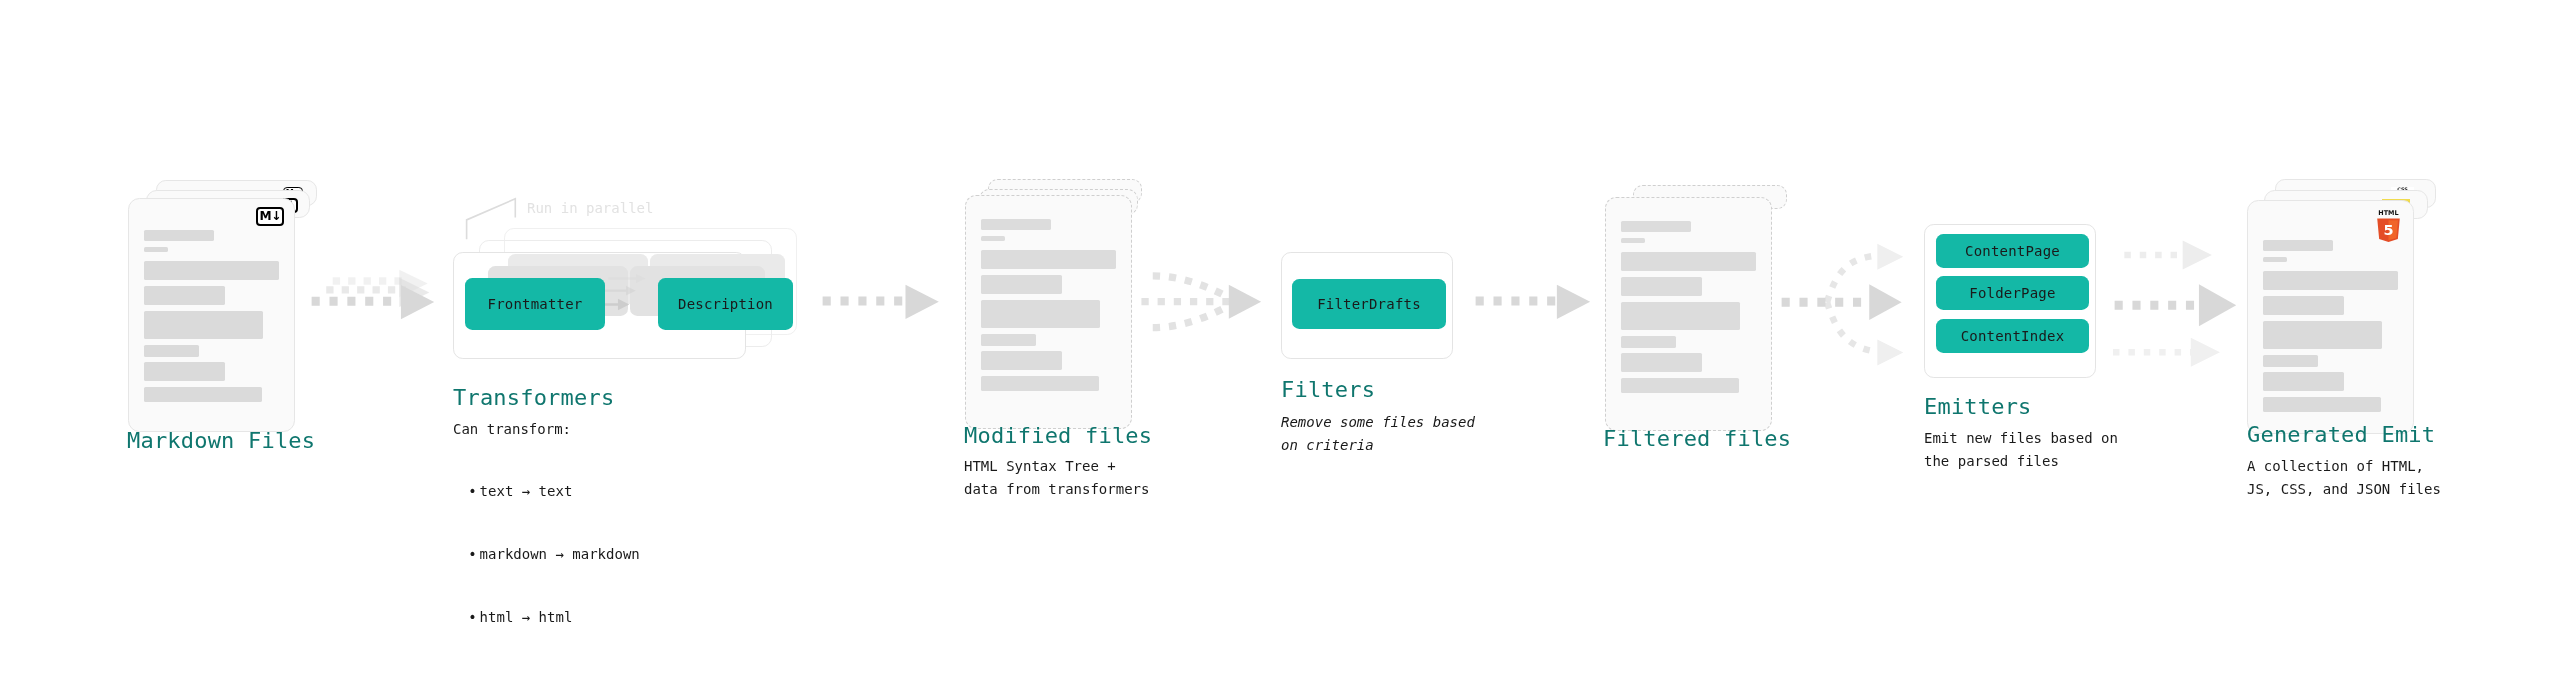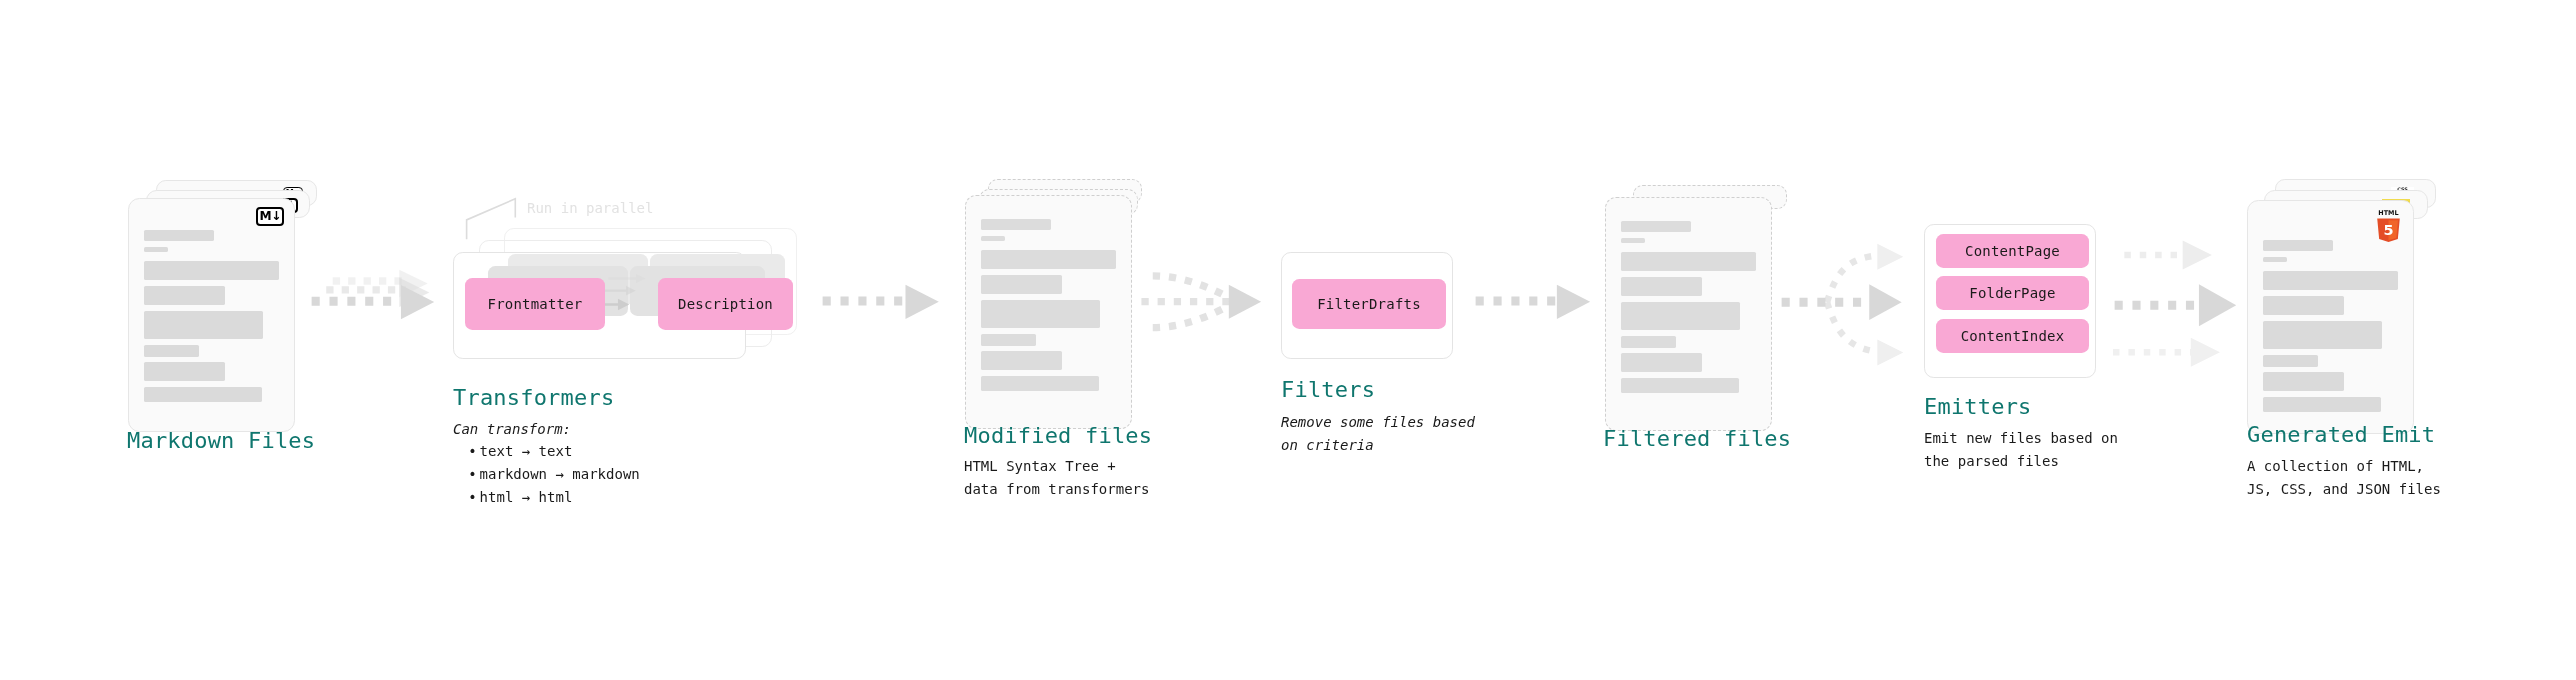--- a/index.html
+++ b/index.html
@@ -119,21 +119,21 @@
     border: 1.2px solid #e4e4e4;
     border-radius: 9.8px;
     background: transparent;
     box-sizing: border-box;
   }
   .groupbox.solidbg { background: #ffffff; }
 
   
   .pill {
     position: absolute;
-    background: #f9a8d4;
+    background: #14b8a6;
     border-radius: 7.3px;
     display: flex;
     align-items: center;
     justify-content: center;
     font-size: 14px;
     letter-spacing: 0.2px;
     color: #1a1a1a;
     box-sizing: border-box;
   }
   .pill.pale1 { background: #eaeaea; color: transparent; }
@@ -160,21 +160,21 @@
     color: #e2e2e2;
     white-space: nowrap;
   }
   .bullets {
     position: absolute;
     font-size: 14px;
     line-height: 1.65;
     color: #1a1a1a;
   }
   .bullets ul { margin: 0; padding: 0 0 0 14.6px; list-style: none; }
-  .bullets li { white-space: pre; position: relative; }
+  .bullets li { white-space: pre; position: relative; margin-top: 40px; }
   .bullets li:before {
     content: "\2022";
     position: absolute;
     left: -11.4px;
   }
 
   svg { display: block; overflow: visible; }
 </style>
 </head>
 <body>
@@ -263,21 +263,21 @@
           <line x1="-28" y1="40" x2="14" y2="40" stroke="#cccccc" stroke-width="3"></line>
           <polygon points="12,33 26,40 12,47" fill="#cccccc"></polygon>
         </g>
       </svg>
     </div>
 
     <div class="pill" style="left:465px; top:278px; width:140px; height:52px;">Frontmatter</div>
     <div class="pill" style="left:658px; top:278px; width:135px; height:52px;">Description</div>
 
     <div class="title" style="left:453px; top:385px;">Transformers</div>
-    <div class="subtitle" style="left:453px; top:418px;font-style:italic;">Can transform:</div>
+    <div class="subtitle" style="left:453px; top:418px;">Can transform:</div>
 
     <div class="bullets" style="left:465px; top:440px;">
       <ul>
         <li>text → text</li>
         <li>markdown → markdown</li>
         <li>html → html</li>
       </ul>
     </div>
   </div>
 

